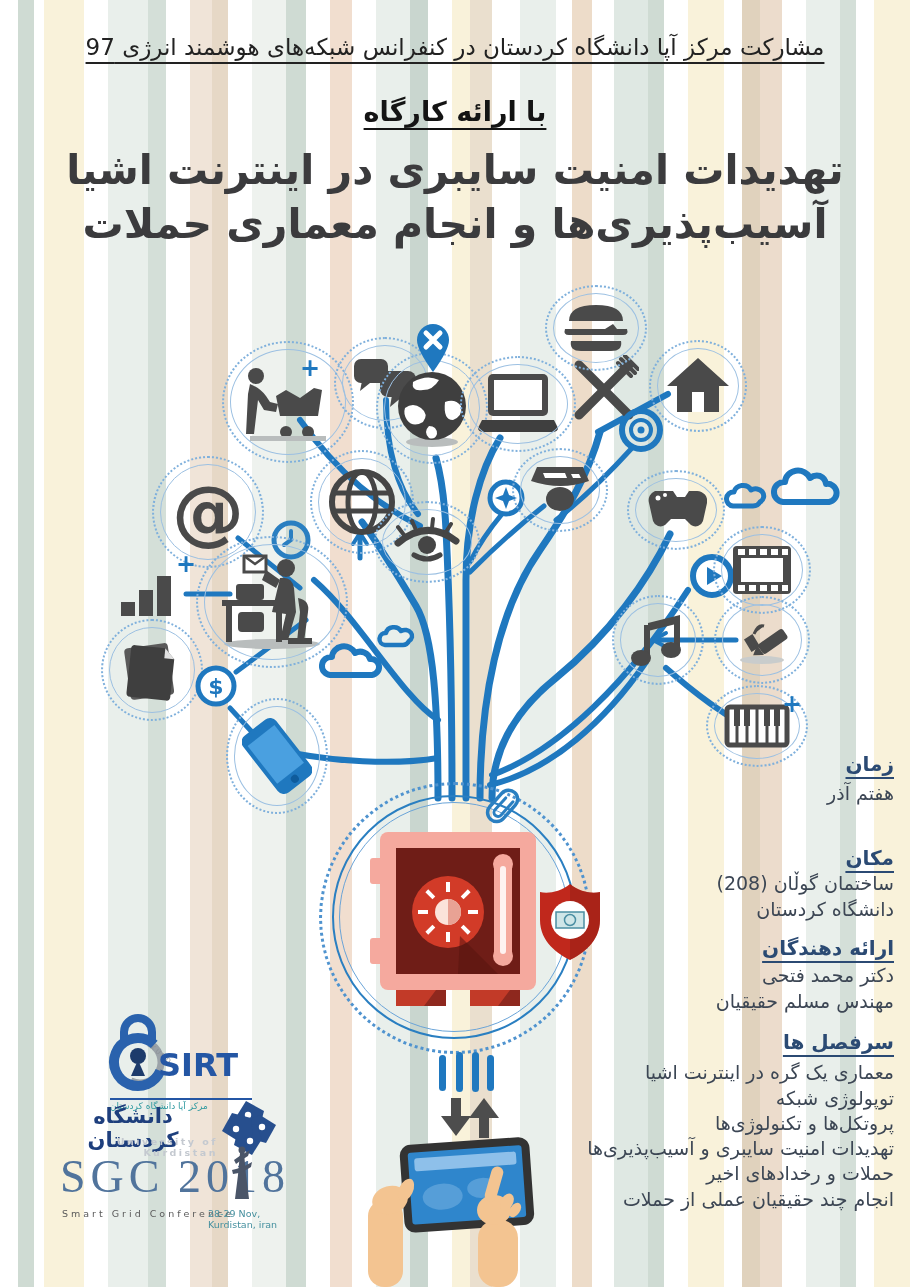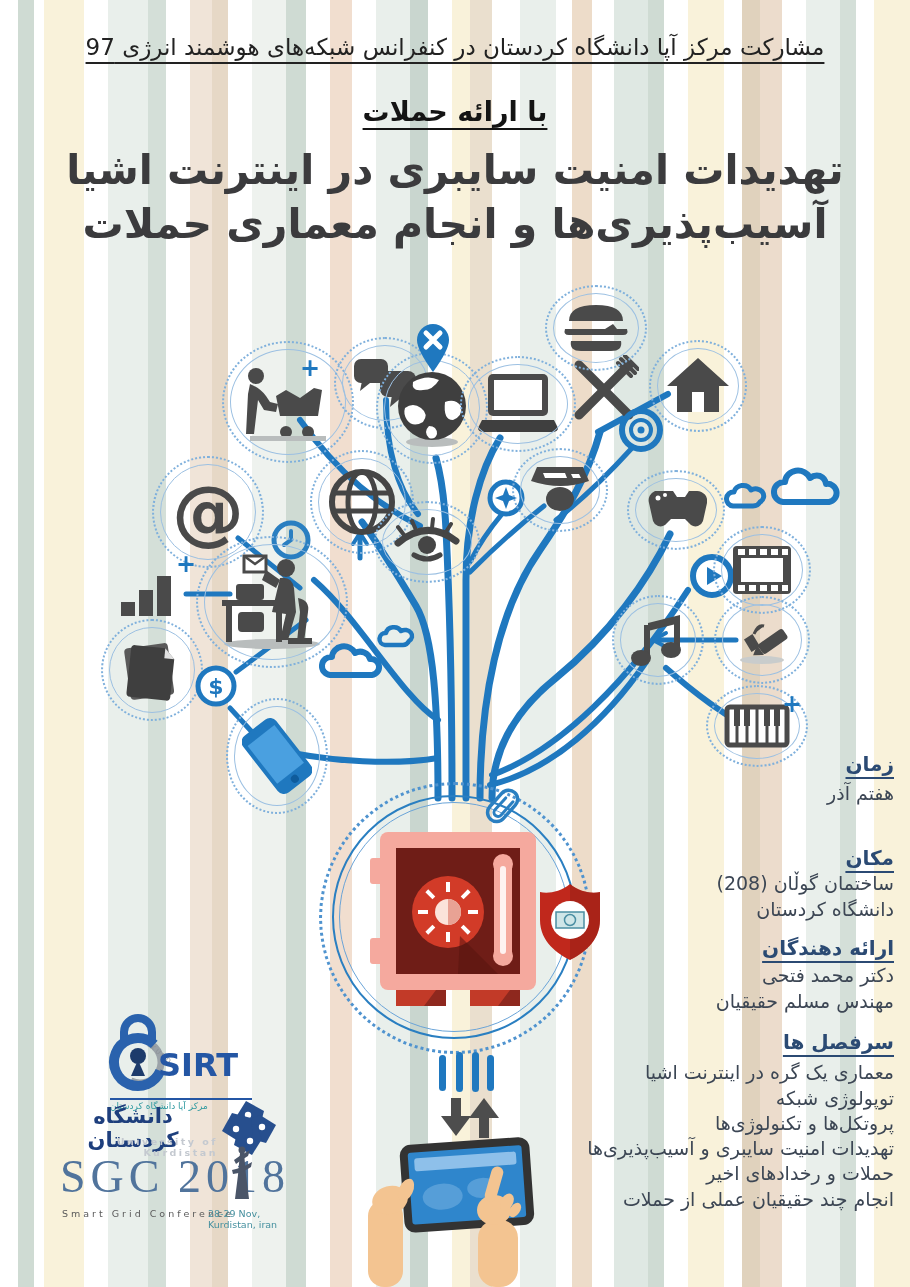--- a/index.html
+++ b/index.html
@@ -47,21 +47,21 @@
                   border:2px solid #2a7fc1;border-radius:50%}
   .big-ring-solid::before{content:"";position:absolute;inset:5px;border:1px solid #6aa4d8;border-radius:50%}
   svg{display:block}
 </style>
 </head>
 <body>
 
 <div class="stripes"></div>
 
 <div class="abs center-text topline"><span class="u">مشارکت مرکز آپا دانشگاه کردستان در کنفرانس شبکه‌های هوشمند انرژی 97</span></div>
-<div class="abs center-text workshop"><span class="u">با ارائه حملات</span></div>
+<div class="abs center-text workshop"><span class="u">با ارائه کارگاه</span></div>
 <div class="abs center-text title" style="top:146px">تهدیدات امنیت سایبری در اینترنت اشیا</div>
 <div class="abs center-text title" style="top:200px">آسیب‌پذیری‌ها و انجام معماری حملات</div>
 
 <svg class="abs" style="left:0;top:280px" width="910" height="820" viewBox="0 0 910 820">
   <g fill="none" stroke="#1f78bf" stroke-linecap="round">
     <path stroke-width="7" d="M438,518 C438,430 434,356 416,326 C398,296 374,258 362,242"></path>
     <path stroke-width="7" d="M452,518 C452,420 450,330 446,250 C444,210 440,192 436,178"></path>
     <path stroke-width="7" d="M466,518 V300 C466,240 480,190 500,158"></path>
     <path stroke-width="7" d="M480,518 C480,420 498,330 540,270 C566,232 588,196 600,152"></path>
     <path stroke-width="7" d="M492,518 C492,470 516,430 556,398 C610,354 648,300 670,254"></path>

